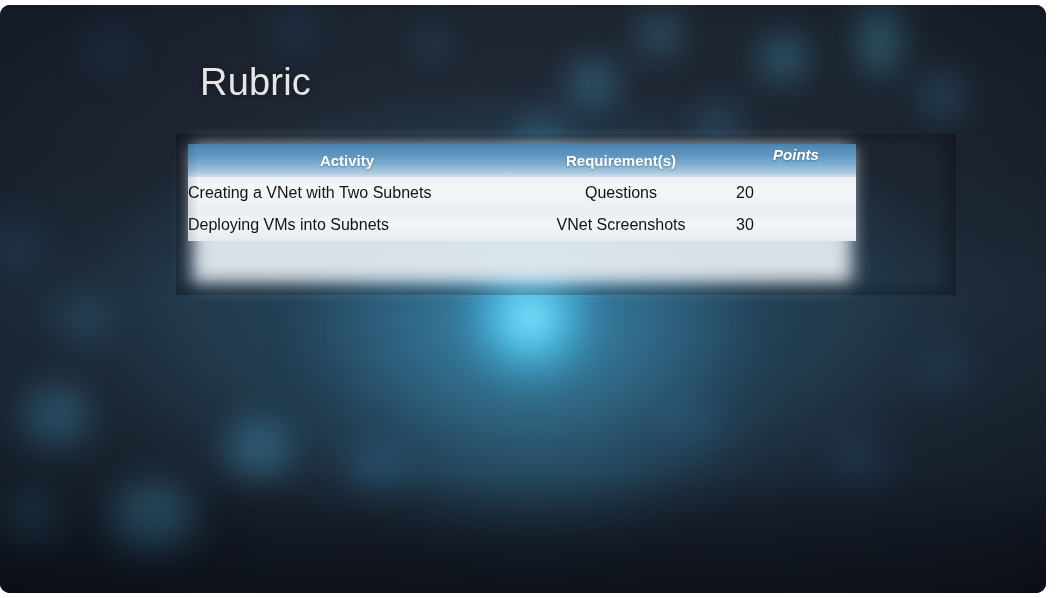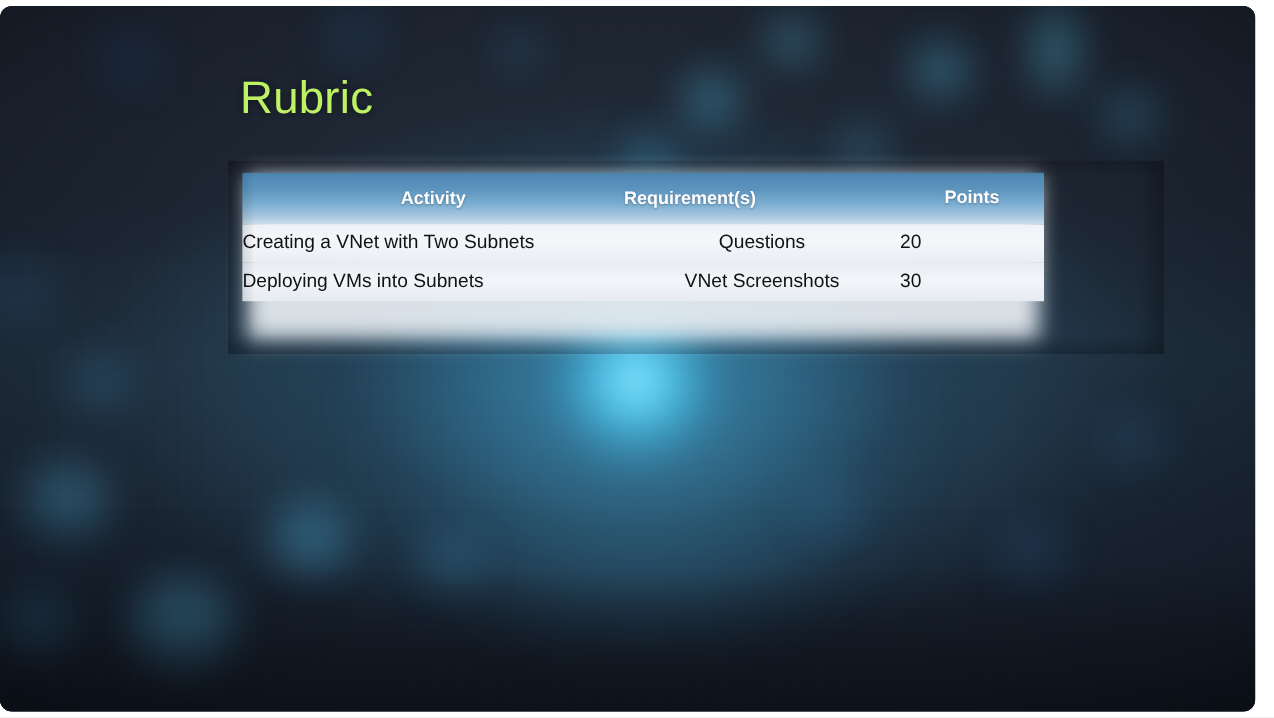--- a/index.html
+++ b/index.html
@@ -86,30 +86,30 @@
       repeating-linear-gradient(90deg, rgba(255,255,255,0.04) 0px, rgba(255,255,255,0.04) 1px, rgba(0,0,0,0) 1px, rgba(0,0,0,0) 2px);
   }
 
   
   #title {
     position: absolute;
     left: 200px;
     top: 56px;
     font-size: 38px;
     font-weight: 400;
-    color: #bef264;
+    color: #e5e5e5;
     letter-spacing: 0.2px;
     text-shadow: 0 1px 6px rgba(0,0,0,0.45);
     white-space: nowrap;
   }
 
   
   #table-wrap {
     position: absolute;
-    left: 202px;
+    left: 188px;
     top: 139px;
     width: 756px;
     height: 141px;
   }
   
   #table-halo {
     position: absolute;
     left: 4px;
     top: 2px;
     width: 660px;
@@ -130,22 +130,22 @@
     height: 31px;
     padding: 0;
     font-size: 15px;
     font-weight: bold;
     color: #ffffff;
     text-shadow: 0 1px 2px rgba(0,0,0,0.30);
     background: linear-gradient(180deg, #4e88b4 0%, #5b93bc 30%, #7dafd2 62%, #aecbe1 88%, #cfdfeb 100%);
     vertical-align: middle;
   }
   #table thead th.th-activity   { width: 318px; text-align: center; }
-  #table thead th.th-req        { width: 230px; text-align: left; }
-  #table thead th.th-points     { width: 120px; text-align: center; padding-top: 12px; vertical-align: top;}
+  #table thead th.th-req        { width: 230px; text-align: center; }
+  #table thead th.th-points     { width: 120px; text-align: center; padding-top: 2px; vertical-align: top; font-style: italic;}
 
   #table tbody td {
     height: 32px;
     padding: 0 0 0 0;
     font-size: 16px;
     color: #121212;
     vertical-align: middle;
     background: transparent;
   }
   #table tbody tr {

